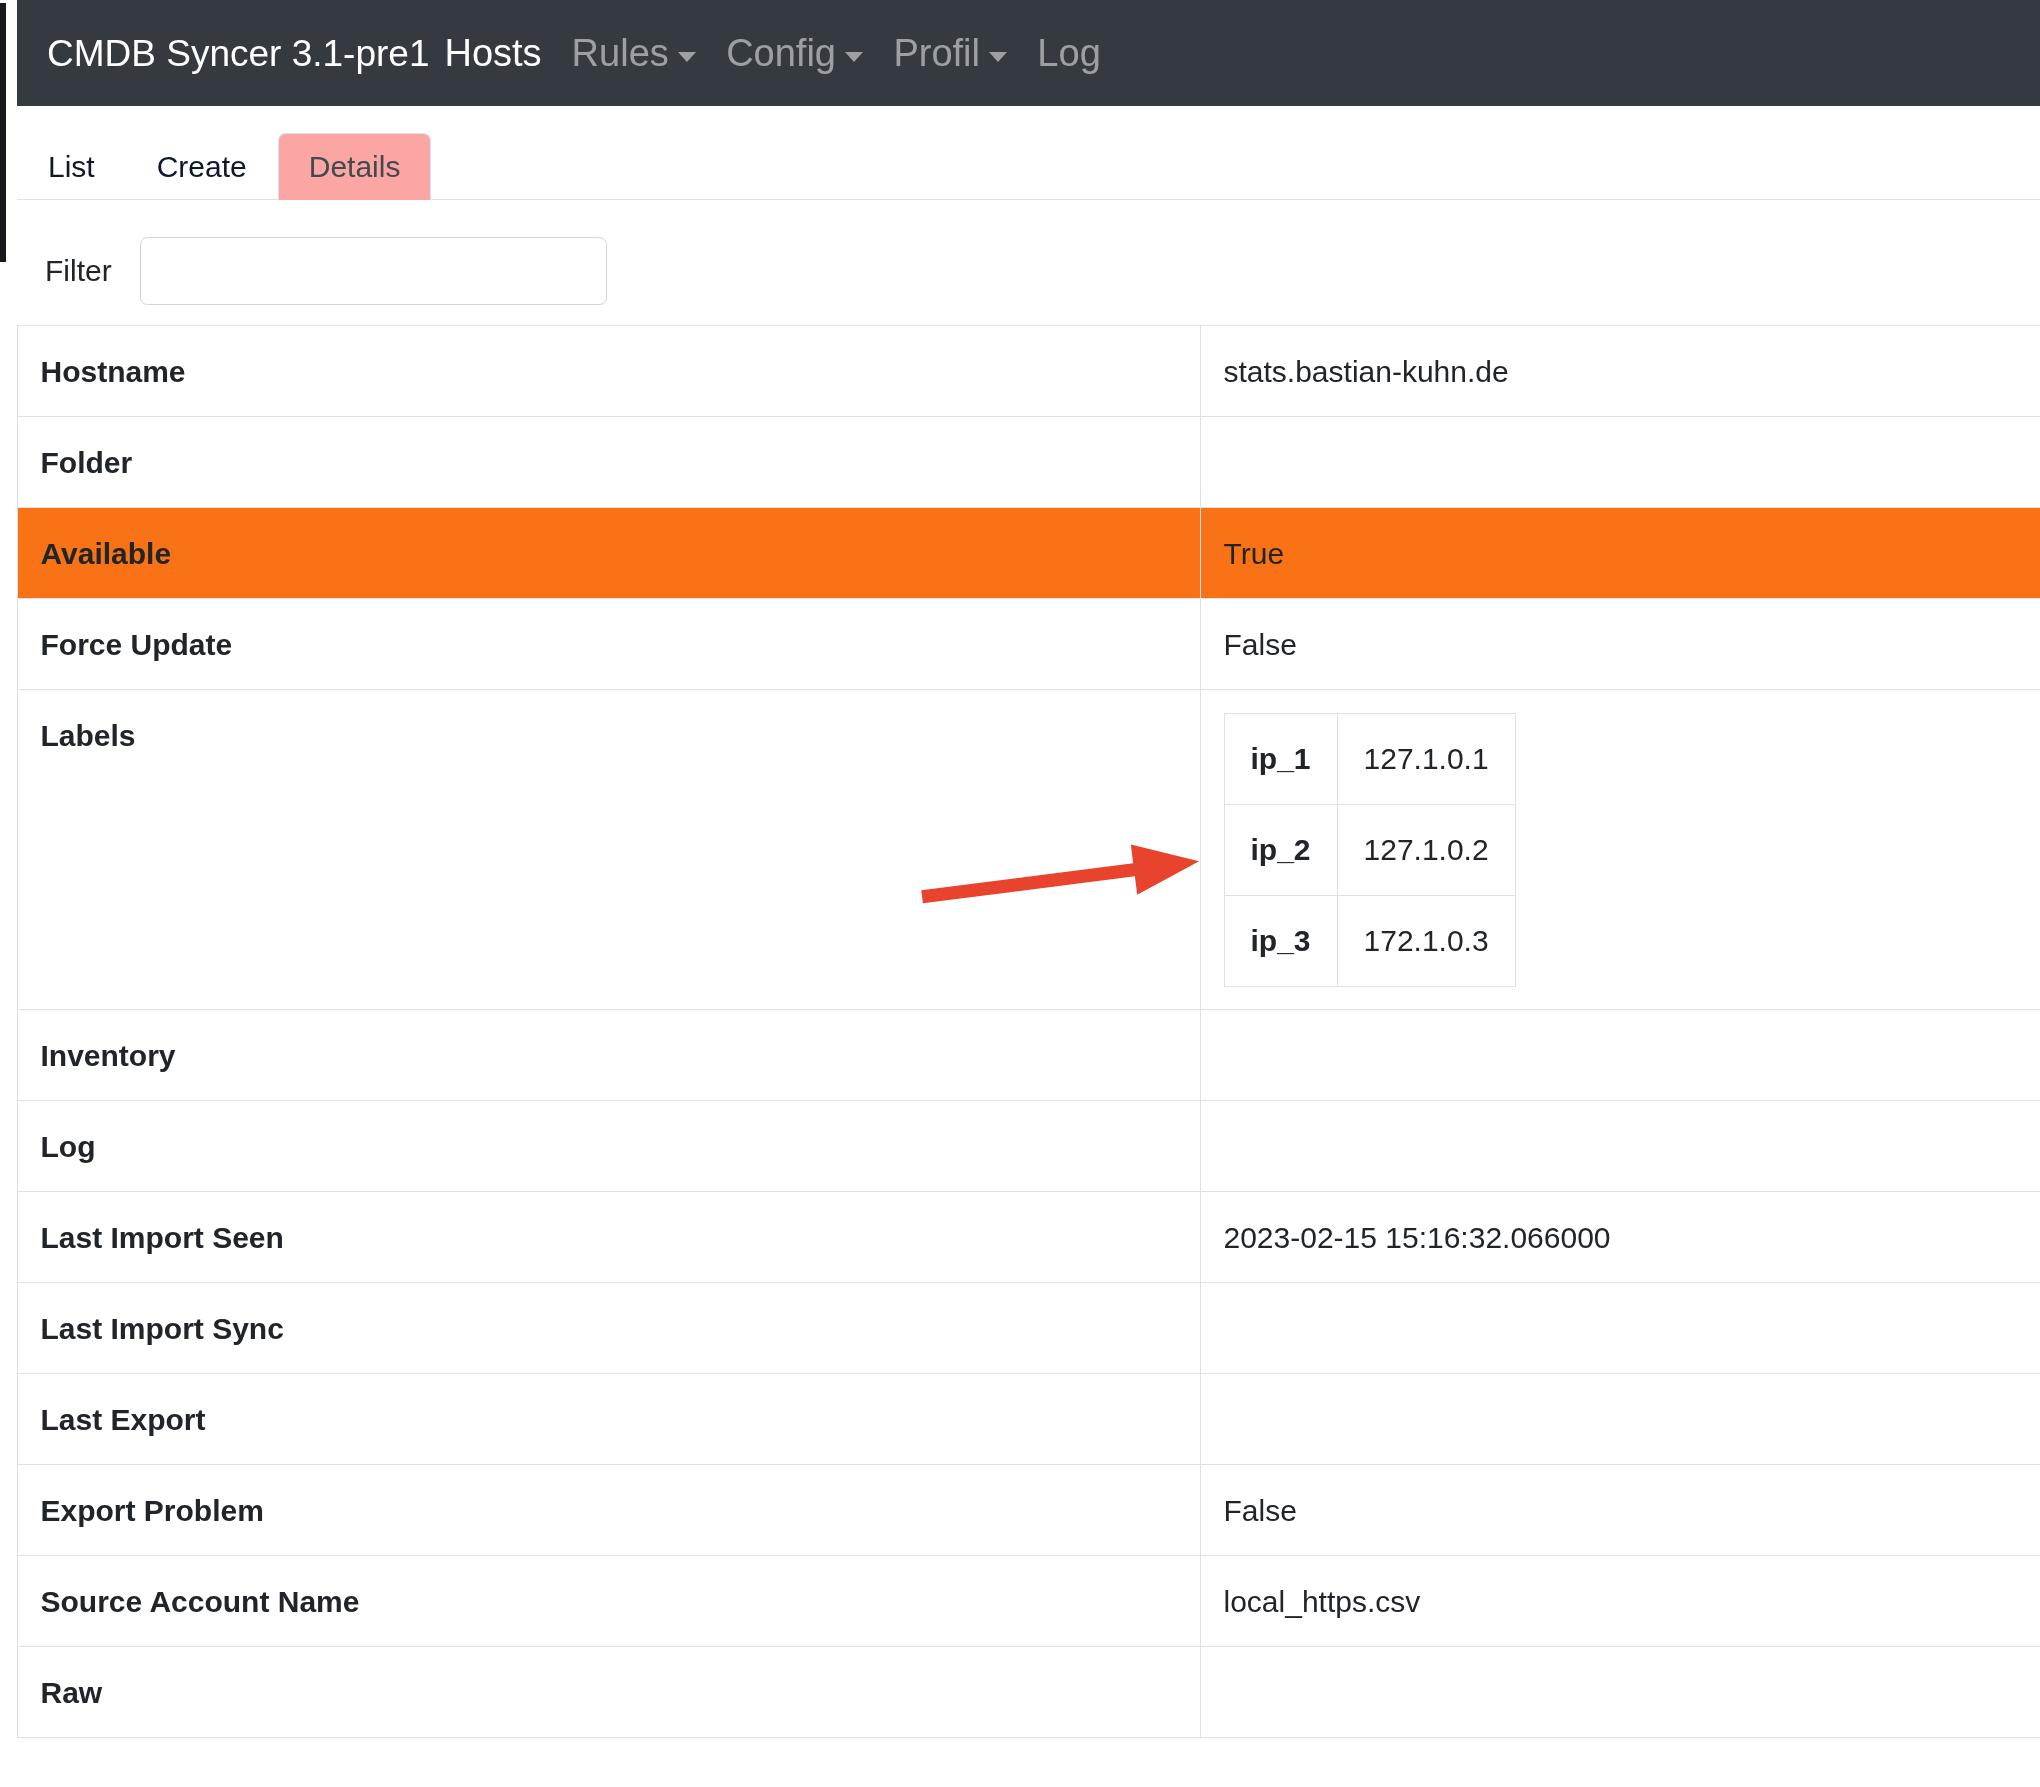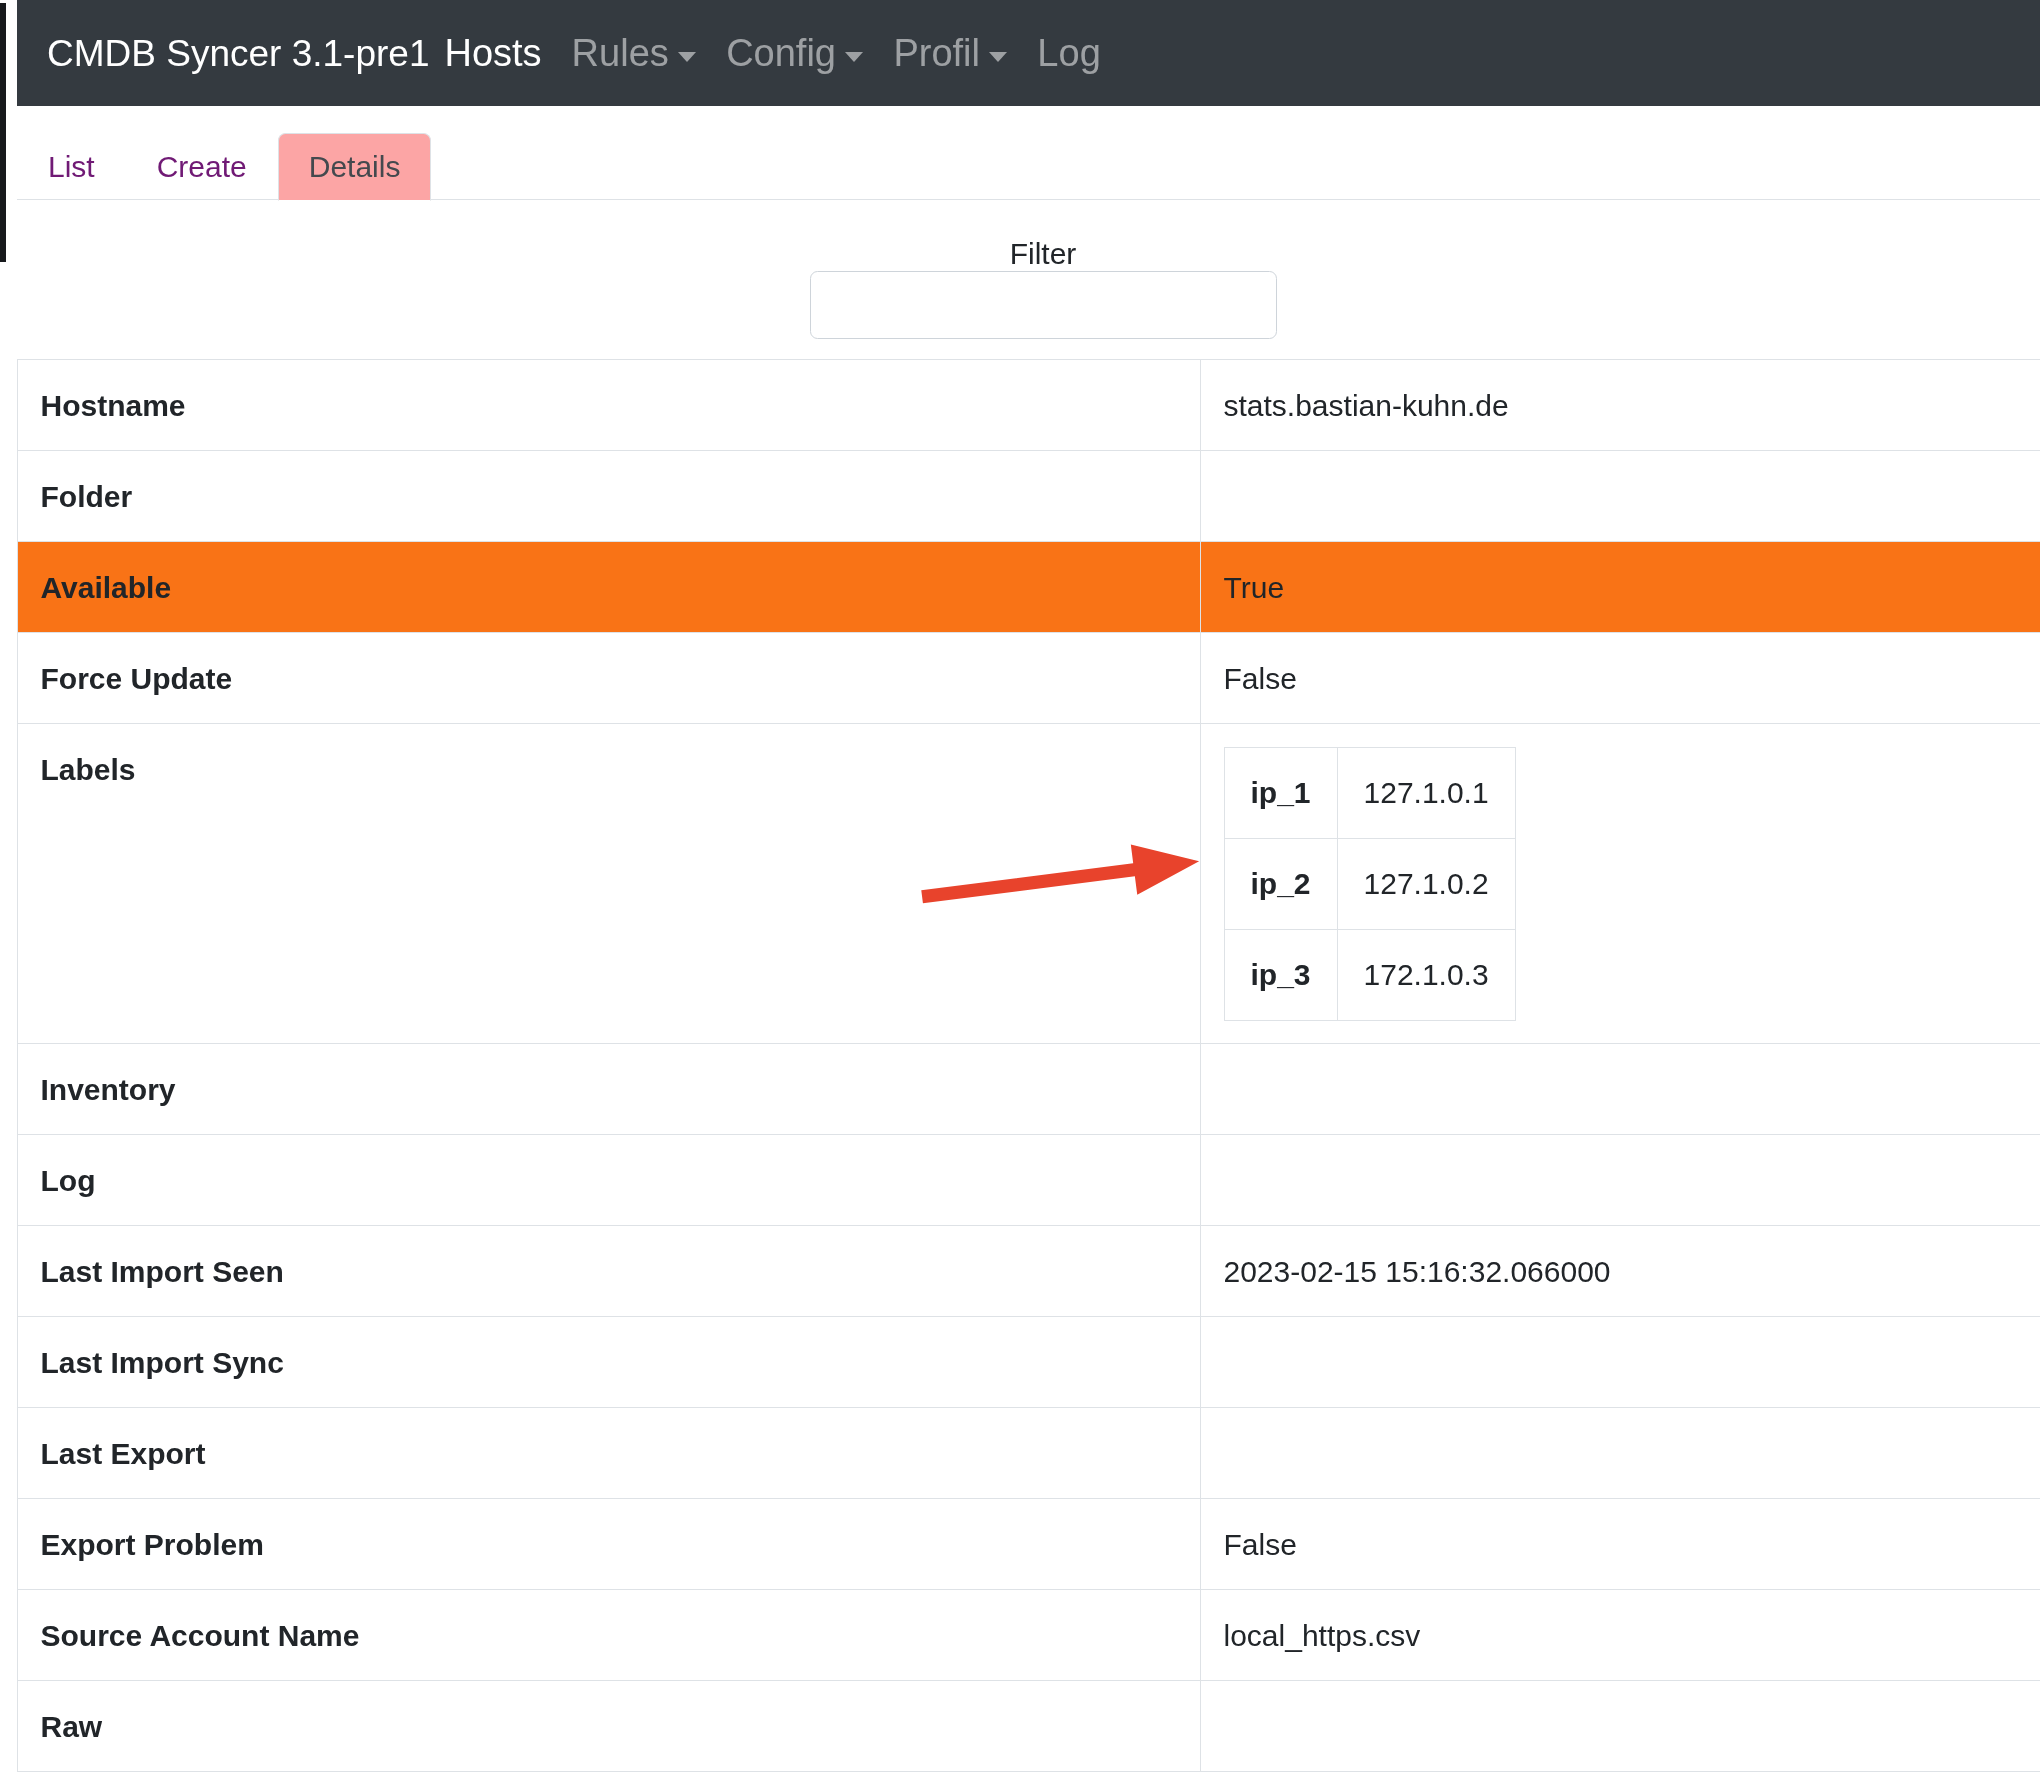--- a/index.html
+++ b/index.html
@@ -44,29 +44,29 @@
   
   .tabbar {
     display: flex; list-style: none; margin-top: 27px;
     border-bottom: 1.9px solid #dee2e6; align-items: flex-end;
   }
   .tab {
     font-size: 30px; line-height: 45px; padding: 10.3px 30px;
     border: 1.9px solid transparent; margin-bottom: -1.9px;
     text-decoration: none; display: inline-block; cursor: pointer;
   }
-  .tab.link { color: #701a75; }
+  .tab.link { color: #0f172a; }
   .tab.active {
     color: #44494e; background: #fca5a5;
     border-color: #dee2e6 #dee2e6 #ffffff #dee2e6;
     border-radius: 7.5px 7.5px 0 0;
   }
 
   
-  .filter-row { margin-top: 37px; display: flex; align-items: center; flex-direction: column; }
+  .filter-row { margin-top: 37px; display: flex; align-items: center; }
   .filter-label { font-size: 30px; margin-left: 28px; }
   .filter-input {
     margin-left: 28px; width: 467px; height: 68px;
     border: 1.9px solid #ced4da; border-radius: 7.5px;
     font-size: 30px; padding: 0 22.5px; color: #212529; outline: none;
     font-family: inherit;
   }
 
   
   table.details {

